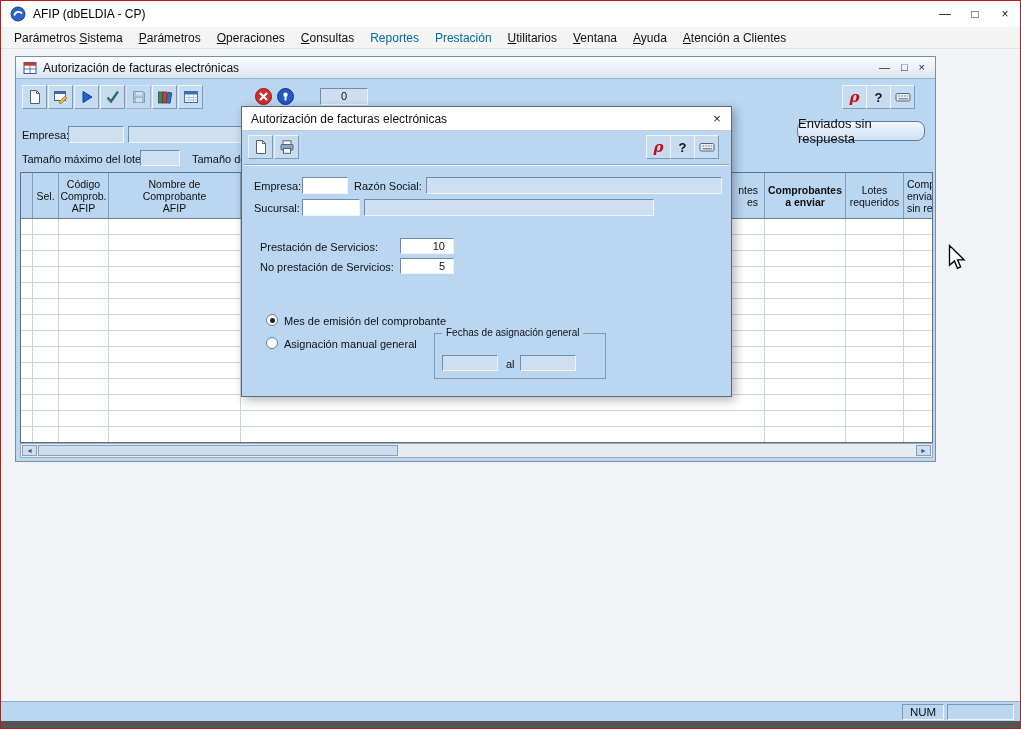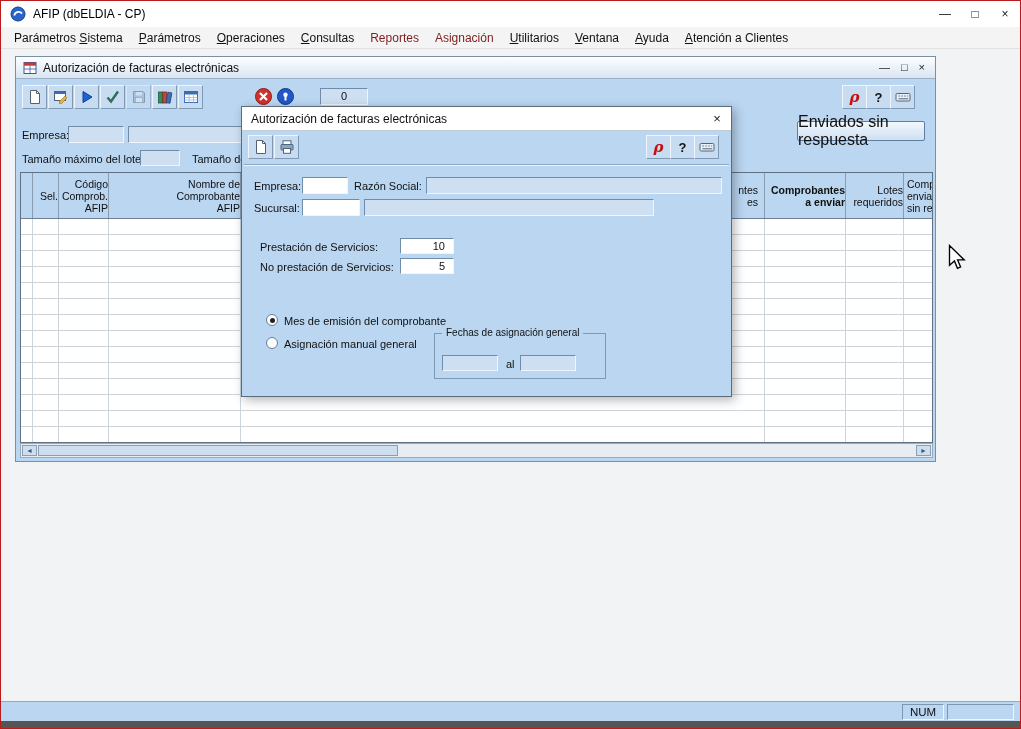--- a/index.html
+++ b/index.html
@@ -5,45 +5,45 @@
   html,body{margin:0;padding:0;background:#d8d8d8}
   #win{position:relative;width:1021px;height:729px;background:#f2f3f5;font-family:"Liberation Sans","DejaVu Sans",sans-serif;font-size:11px;color:#101010;border:1px solid #b91c1c;box-sizing:border-box;overflow:hidden}
   
   .titlebar{position:absolute;left:0;top:0;width:100%;height:26px;background:#fff;display:flex;align-items:center;gap:7px;padding-left:9px;box-sizing:border-box}
   .wtitle{font-size:12px;color:#000}
   .capbtns{margin-left:auto;height:100%;display:flex}
   .capbtn{width:30px;height:100%;display:flex;align-items:center;justify-content:center;font-size:12px;color:#222}
   
   .menubar{position:absolute;left:0;top:26px;width:100%;height:22px;background:#f4f4f4;border-bottom:1px solid #e2e2e2;box-sizing:border-box;display:flex;align-items:center;padding-left:5px}
   .menu-item{padding:3px 8px;font-size:12px;white-space:nowrap}
-  .menu-item.disabled{color:#7f1d1d}
+  .menu-item.disabled{color:#0369a1}
   
   .mdi{position:absolute;left:0;top:48px;width:100%;height:652px;background:#f2f3f5}
   
   .childwin{position:absolute;left:14px;top:7px;width:921px;height:406px;background:#bad6f1;border:1px solid #7b8fa3;box-sizing:border-box}
   .ctitle{position:absolute;left:0;top:0;right:0;height:22px;background:linear-gradient(180deg,#fdfeff,#d9e5f2);border-bottom:1px solid #9db1c6;display:flex;align-items:center;gap:6px;padding:0 7px;box-sizing:border-box}
   .ctitle .t{font-size:12px}
   .cbtns{margin-left:auto;display:flex;gap:11px;align-items:center;padding-right:3px}
   .cbtn{font-size:11px;color:#222;line-height:1}
   
   .tbtn{position:absolute;width:25px;height:24px;box-sizing:border-box;background:#c8dcf1;border:1px solid;border-color:#eef5fc #7f9ab6 #7f9ab6 #eef5fc;display:flex;align-items:center;justify-content:center}
   .tbtn.dim{opacity:.55}
   .cicon{position:absolute;width:19px;height:19px}
   .fld{position:absolute;box-sizing:border-box;background:#cddff1;border:1px solid;border-color:#6f8cab #eef5fc #eef5fc #6f8cab;font-size:11px;line-height:14px;color:#111;overflow:hidden}
   .fld.white{background:#fff}
   .fld.num{text-align:right;padding-right:8px}
   .fld.ctr{text-align:center}
   .lbl{position:absolute;white-space:nowrap;font-size:11px;color:#101010}
-  .pushbtn{position:absolute;box-sizing:border-box;border:1px solid #5f7da0;border-radius:2px;background:linear-gradient(180deg,#f2f8fe,#cfe0f2);display:flex;align-items:center;justify-content:center;font-size:16px}
+  .pushbtn{position:absolute;box-sizing:border-box;border:1px solid #5f7da0;border-radius:8px;background:linear-gradient(180deg,#f2f8fe,#cfe0f2);display:flex;align-items:center;justify-content:center;font-size:13px}
   .rho{font-family:"DejaVu Serif",serif;font-style:italic;font-weight:bold;font-size:15px;color:#c11111;line-height:1}
   .qm{font-weight:bold;font-size:13px;color:#111}
   
   .tbl{position:absolute;left:4px;top:115px;width:913px;height:271px;background:#fff;border:1px solid #5f7183;box-sizing:border-box;overflow:hidden}
   .thead{display:flex;height:46px;background:#bad6f1;border-bottom:1px solid #6d8094;box-sizing:border-box}
-  .th{flex:0 0 auto;box-sizing:border-box;border-right:1px solid #8a9db0;display:flex;flex-direction:column;justify-content:center;align-items:flex-end;font-size:10.5px;line-height:12px;overflow:hidden}
+  .th{flex:0 0 auto;box-sizing:border-box;border-right:1px solid #8a9db0;display:flex;flex-direction:column;justify-content:center;align-items:center;font-size:10.5px;line-height:12px;overflow:hidden}
   .th div{white-space:nowrap}
   .th.al-r{align-items:flex-end;padding-right:6px}
   .th.al-l{align-items:flex-start;padding-left:3px}
   .tr{display:flex;height:16px;flex:0 0 16px}
   .td{flex:0 0 auto;box-sizing:border-box;border-right:1px solid #ccd4dc;border-bottom:1px solid #ccd4dc}
   
   .hscroll{position:absolute;left:4px;top:386px;width:913px;height:15px;background:#e8edf3;border:1px solid #9aabbc;box-sizing:border-box;display:flex;align-items:center;padding:0 1px}
   .sarr{width:15px;height:11px;display:flex;align-items:center;justify-content:center;font-size:7px;color:#3c5a78;background:#cfdeee;border:1px solid #8aa0b6;box-sizing:border-box}
   .sthumb{width:360px;height:11px;background:#cfdeee;border:1px solid #8aa0b6;box-sizing:border-box;margin-left:1px}
   .sspacer{flex:1}
@@ -84,21 +84,21 @@
       <span class="capbtn">×</span>
     </span>
   </div>
 
   <div class="menubar">
       <div class="menu-item">Parámetros <u>S</u>istema</div>
       <div class="menu-item"><u>P</u>arámetros</div>
       <div class="menu-item"><u>O</u>peraciones</div>
       <div class="menu-item"><u>C</u>onsultas</div>
       <div class="menu-item disabled">Reportes</div>
-      <div class="menu-item disabled">Asignación</div>
+      <div class="menu-item disabled">Prestación</div>
       <div class="menu-item"><u>U</u>tilitarios</div>
       <div class="menu-item"><u>V</u>entana</div>
       <div class="menu-item"><u>A</u>yuda</div>
       <div class="menu-item"><u>A</u>tención a Clientes</div>
     </div>
 
   <div class="mdi">
 
     <div class="childwin">
       <div class="ctitle">

